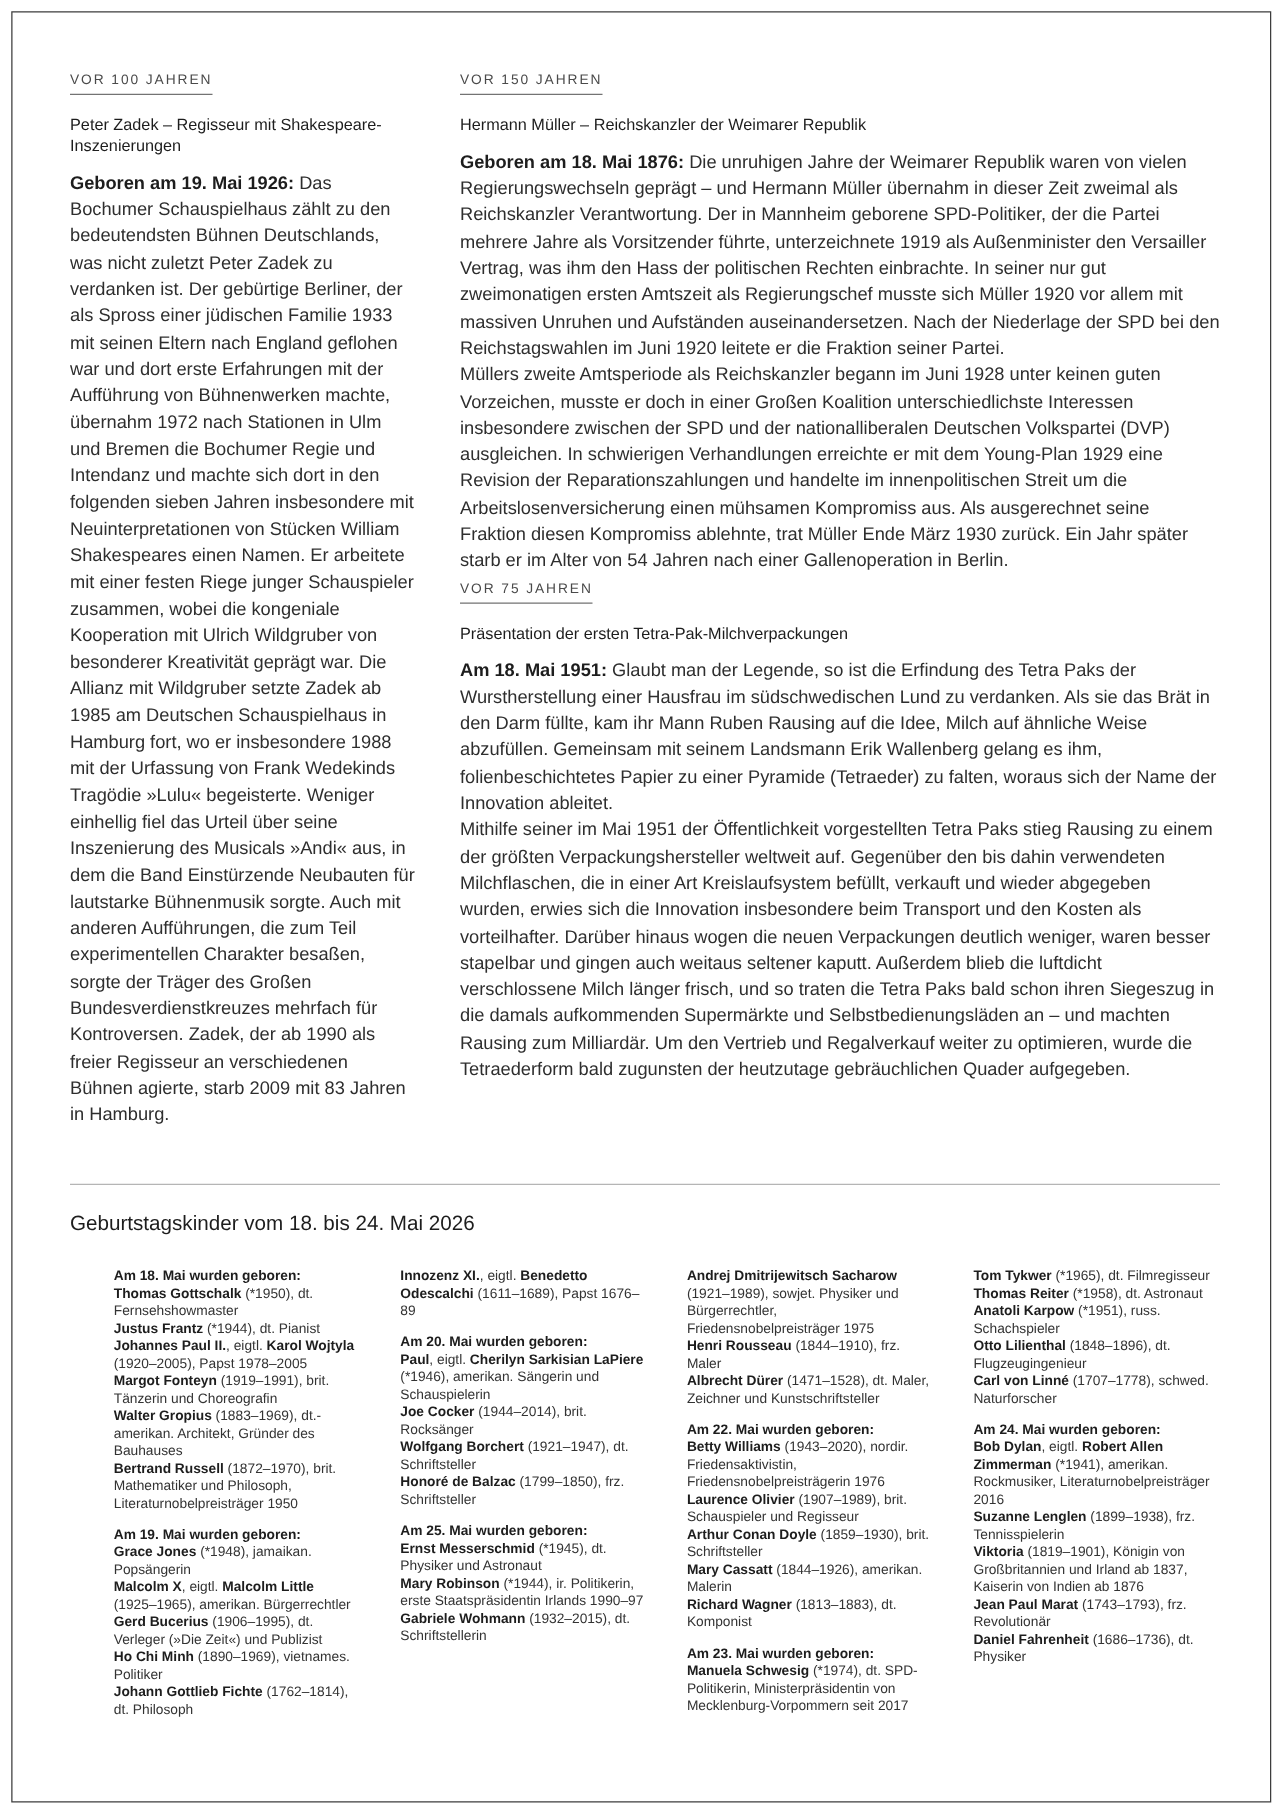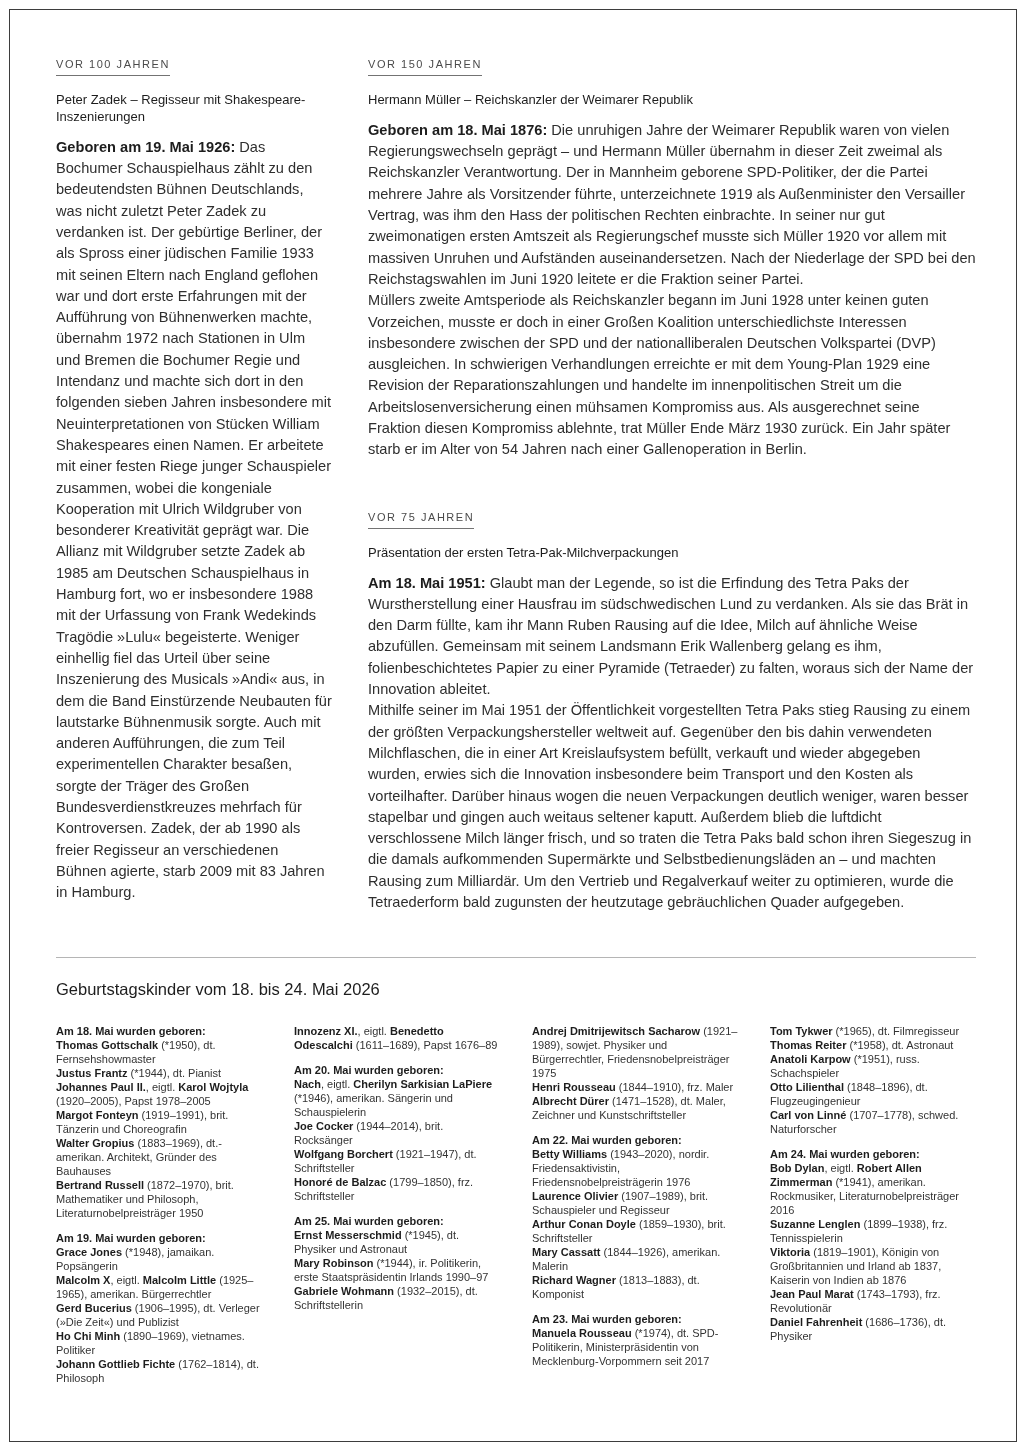--- a/index.html
+++ b/index.html
@@ -51,38 +51,38 @@
   .article .body p {
     font-size: 14.6px;
     line-height: 1.46;
     margin: 0;
     color: #2e2e2e;
   }
   .article .body p b {
     color: #1d1d1d;
   }
   .article-stacked + .article-stacked {
-    margin-top: 46px;
   }
   .divider {
     border: none;
     border-top: 1px solid #b5b5b5;
     margin: 44px 0 0 0;
   }
   .birthdays-heading {
     font-size: 16.5px;
     font-weight: 400;
     color: #1d1d1d;
     margin: 22px 0 26px 0;
   }
   .bday-columns {
     display: grid;
     grid-template-columns: repeat(4, 1fr);
     column-gap: 32px;
     align-items: start;
+    margin-left: 35px;
   }
   .bday-header {
     font-size: 11px;
     line-height: 1.27;
     font-weight: bold;
     color: #1d1d1d;
     margin-top: 11px;
   }
   .bday-header:first-child {
     margin-top: 0;
@@ -152,41 +152,41 @@
           <div class="bday-header">Am 19. Mai wurden geboren:</div>
           <div class="bday-entry"><b>Grace Jones</b> (*1948), jamaikan. Popsängerin</div>
           <div class="bday-entry"><b>Malcolm X</b>, eigtl. <b>Malcolm Little</b> (1925–1965), amerikan. Bürgerrechtler</div>
           <div class="bday-entry"><b>Gerd Bucerius</b> (1906–1995), dt. Verleger (»Die Zeit«) und Publizist</div>
           <div class="bday-entry"><b>Ho Chi Minh</b> (1890–1969), vietnames. Politiker</div>
           <div class="bday-entry"><b>Johann Gottlieb Fichte</b> (1762–1814), dt. Philosoph</div>
         </div>
       <div class="bday-col">
           <div class="bday-entry"><b>Innozenz XI.</b>, eigtl. <b>Benedetto Odescalchi</b> (1611–1689), Papst 1676–89</div>
           <div class="bday-header">Am 20. Mai wurden geboren:</div>
-          <div class="bday-entry"><b>Nach</b>, eigtl. <b>Cherilyn Sarkisian LaPiere</b> (*1946), amerikan. Sängerin und Schauspielerin</div>
+          <div class="bday-entry"><b>Paul</b>, eigtl. <b>Cherilyn Sarkisian LaPiere</b> (*1946), amerikan. Sängerin und Schauspielerin</div>
           <div class="bday-entry"><b>Joe Cocker</b> (1944–2014), brit. Rocksänger</div>
           <div class="bday-entry"><b>Wolfgang Borchert</b> (1921–1947), dt. Schriftsteller</div>
           <div class="bday-entry"><b>Honoré de Balzac</b> (1799–1850), frz. Schriftsteller</div>
           <div class="bday-header">Am 25. Mai wurden geboren:</div>
           <div class="bday-entry"><b>Ernst Messerschmid</b> (*1945), dt. Physiker und Astronaut</div>
           <div class="bday-entry"><b>Mary Robinson</b> (*1944), ir. Politikerin, erste Staatspräsidentin Irlands 1990–97</div>
           <div class="bday-entry"><b>Gabriele Wohmann</b> (1932–2015), dt. Schriftstellerin</div>
         </div>
       <div class="bday-col">
           <div class="bday-entry"><b>Andrej Dmitrijewitsch Sacharow</b> (1921–1989), sowjet. Physiker und Bürgerrechtler, Friedensnobelpreisträger 1975</div>
           <div class="bday-entry"><b>Henri Rousseau</b> (1844–1910), frz. Maler</div>
           <div class="bday-entry"><b>Albrecht Dürer</b> (1471–1528), dt. Maler, Zeichner und Kunstschriftsteller</div>
           <div class="bday-header">Am 22. Mai wurden geboren:</div>
           <div class="bday-entry"><b>Betty Williams</b> (1943–2020), nordir. Friedensaktivistin, Friedensnobelpreisträgerin 1976</div>
           <div class="bday-entry"><b>Laurence Olivier</b> (1907–1989), brit. Schauspieler und Regisseur</div>
           <div class="bday-entry"><b>Arthur Conan Doyle</b> (1859–1930), brit. Schriftsteller</div>
           <div class="bday-entry"><b>Mary Cassatt</b> (1844–1926), amerikan. Malerin</div>
           <div class="bday-entry"><b>Richard Wagner</b> (1813–1883), dt. Komponist</div>
           <div class="bday-header">Am 23. Mai wurden geboren:</div>
-          <div class="bday-entry"><b>Manuela Rousseau</b> (*1974), dt. SPD-Politikerin, Ministerpräsidentin von Mecklenburg-Vorpommern seit 2017</div>
+          <div class="bday-entry"><b>Manuela Schwesig</b> (*1974), dt. SPD-Politikerin, Ministerpräsidentin von Mecklenburg-Vorpommern seit 2017</div>
         </div>
       <div class="bday-col">
           <div class="bday-entry"><b>Tom Tykwer</b> (*1965), dt. Filmregisseur</div>
           <div class="bday-entry"><b>Thomas Reiter</b> (*1958), dt. Astronaut</div>
           <div class="bday-entry"><b>Anatoli Karpow</b> (*1951), russ. Schachspieler</div>
           <div class="bday-entry"><b>Otto Lilienthal</b> (1848–1896), dt. Flugzeugingenieur</div>
           <div class="bday-entry"><b>Carl von Linné</b> (1707–1778), schwed. Naturforscher</div>
           <div class="bday-header">Am 24. Mai wurden geboren:</div>
           <div class="bday-entry"><b>Bob Dylan</b>, eigtl. <b>Robert Allen Zimmerman</b> (*1941), amerikan. Rockmusiker, Literaturnobelpreisträger 2016</div>
           <div class="bday-entry"><b>Suzanne Lenglen</b> (1899–1938), frz. Tennisspielerin</div>

